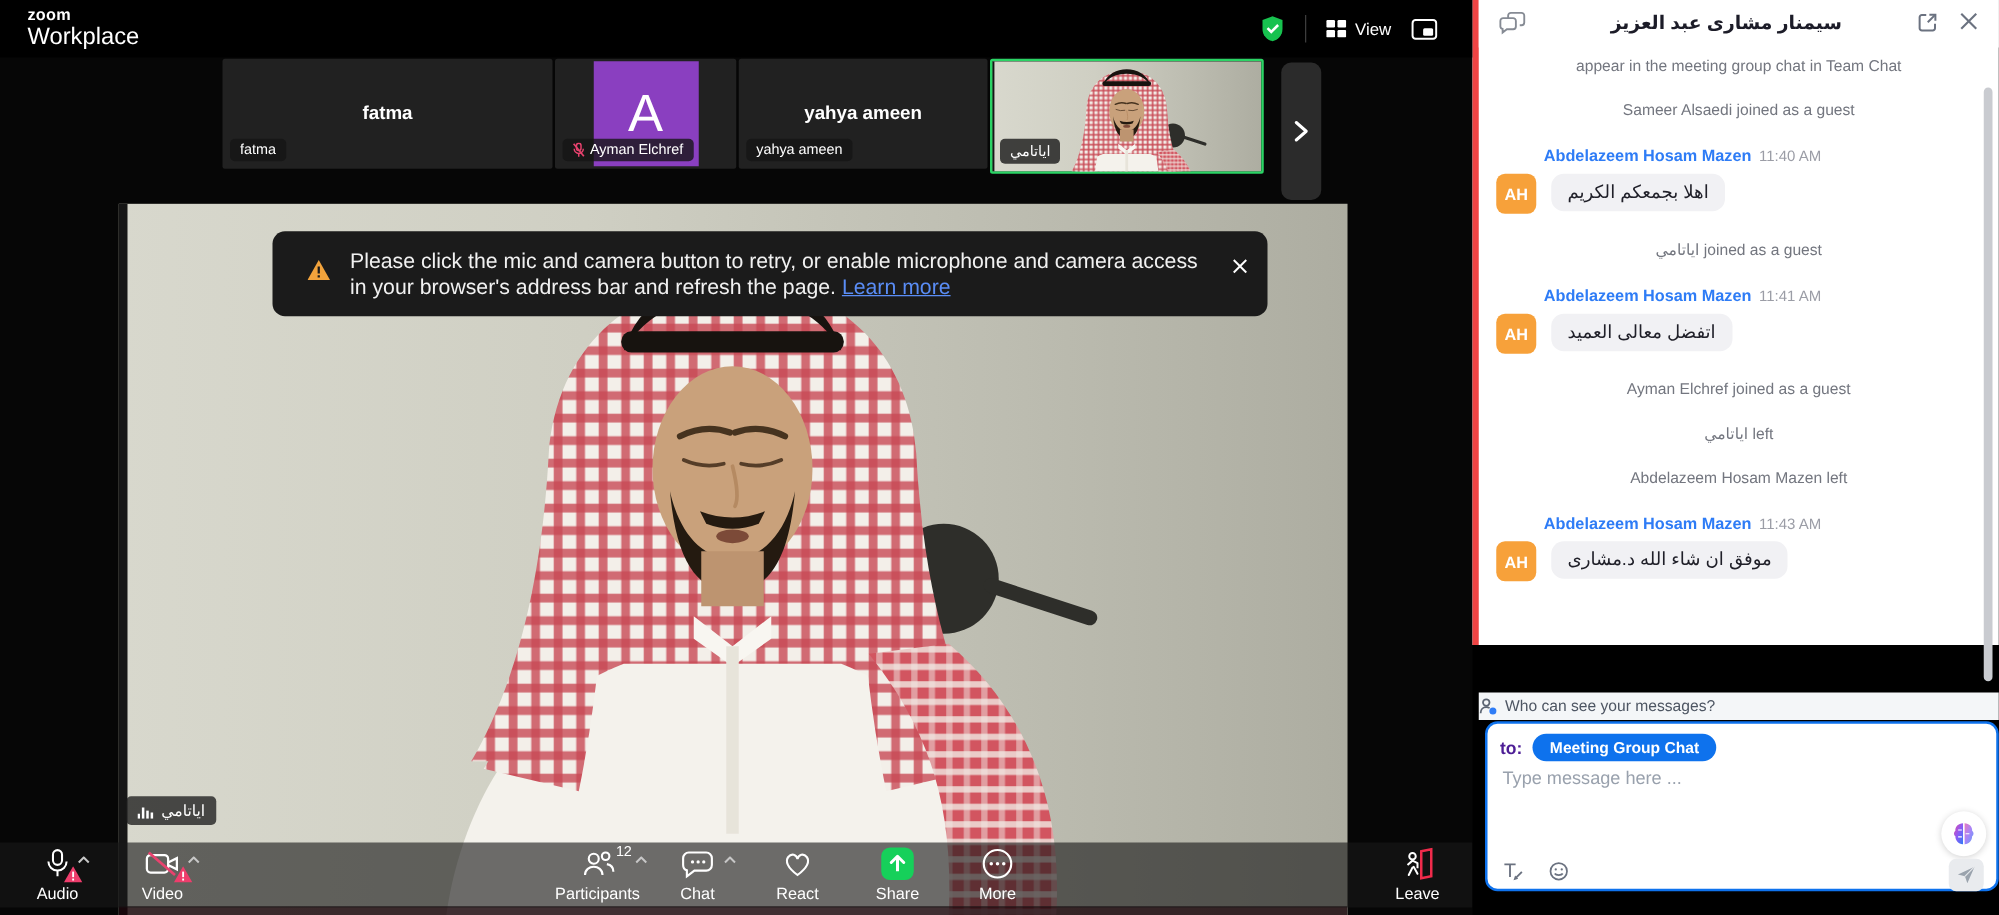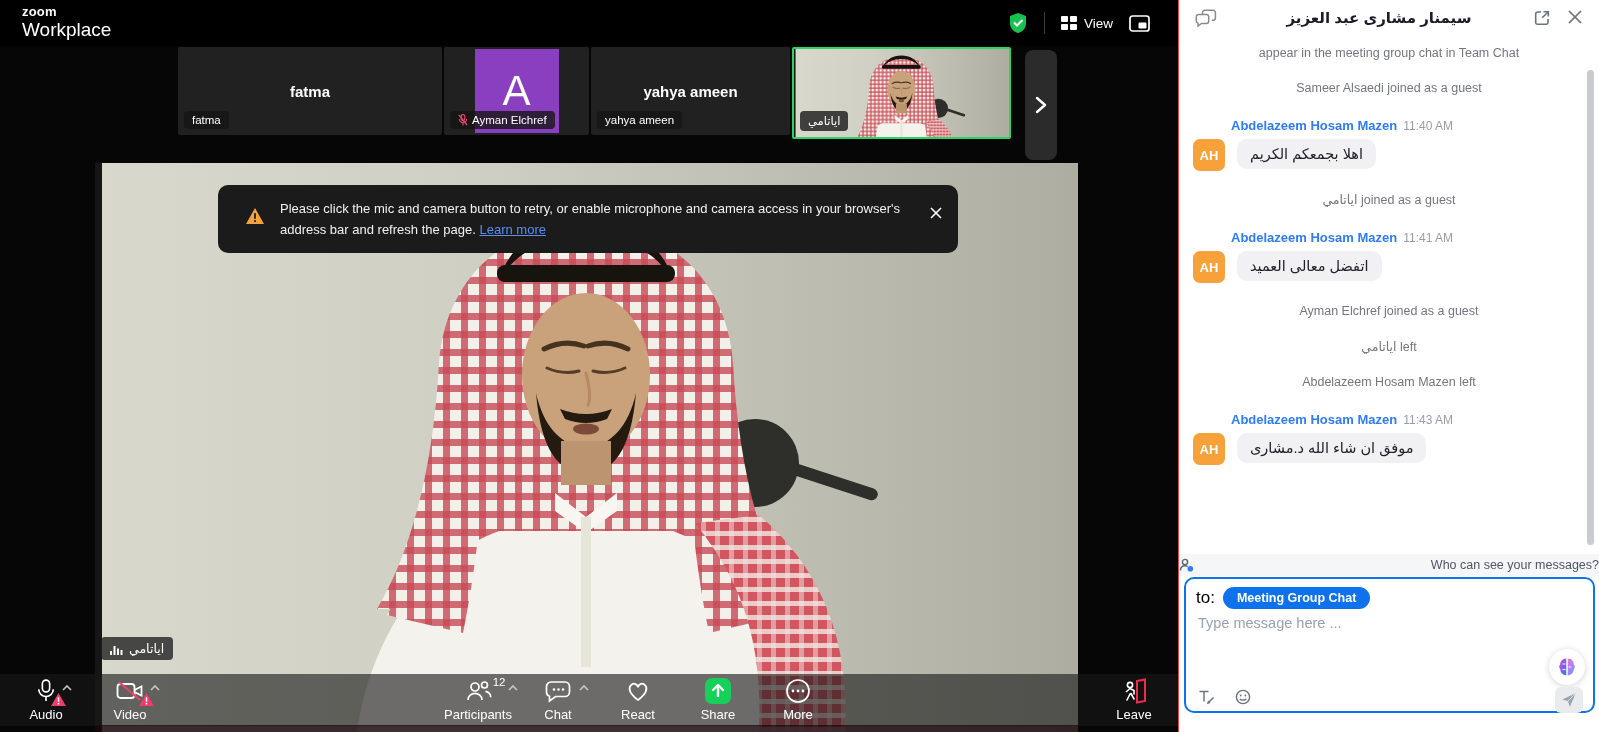--- a/index.html
+++ b/index.html
@@ -24,60 +24,60 @@
   .tile-video{border:2px solid #2BD465;background:#000;}
   .navbtn{position:absolute;left:1025px;top:50px;width:32px;height:110px;background:#2b2b2b;border-radius:8px;
     display:flex;align-items:center;justify-content:center;z-index:25;}
   
   .video-main{position:absolute;left:95px;top:163px;width:983px;height:569px;background:#9a9a8e;overflow:hidden;}
   .video-main svg.scene{position:absolute;left:0;top:0;}
   .speaker-chip{position:absolute;left:6px;bottom:72px;background:rgba(30,30,30,.78);border-radius:4px;
     color:#fff;font-size:12.5px;padding:4px 9px;display:flex;align-items:center;gap:5px;z-index:20;}
   .video-shade{position:absolute;left:0;right:0;bottom:0;height:7px;background:rgba(25,4,8,.82);z-index:22;}
   
-  .banner{position:absolute;left:218px;top:185px;width:740px;background:#1b1b1b;border-radius:10px;
-    padding:13px 44px 13px 62px;box-sizing:border-box;color:#f1f1f1;font-size:13px;line-height:21px;z-index:28;}
+  .banner{position:absolute;left:218px;top:185px;width:796px;background:#1b1b1b;border-radius:10px;
+    padding:13px 44px 13px 62px;box-sizing:border-box;color:#f1f1f1;font-size:17px;line-height:21px;z-index:28;}
   .banner .warn-ic{position:absolute;left:28px;top:23px;}
   .banner a{color:#5A8DF6;text-decoration:underline;cursor:pointer;}
   .banner .bn-close{position:absolute;right:16px;top:22px;cursor:pointer;}
   
   .toolbar{position:absolute;left:0;right:0;bottom:6px;height:52px;background:rgba(24,24,24,.62);z-index:26;}
   .tbtn{position:absolute;top:3px;width:60px;display:flex;flex-direction:column;align-items:center;cursor:pointer;}
   .tbtn .irow{position:relative;height:27px;display:flex;align-items:center;justify-content:center;}
   .tbtn .lbl{color:#fff;font-size:13px;margin-top:3px;white-space:nowrap;}
   .warn-badge{position:absolute;right:-10px;bottom:-2px;}
   .chev{position:absolute;right:-16px;top:8px;}
   .pcount{position:absolute;right:-14px;top:-1px;color:#fff;font-size:11.5px;}
   .center-group{position:absolute;left:638px;top:3px;transform:translateX(-50%);display:flex;}
   .cbtn{position:relative;width:80px;display:flex;flex-direction:column;align-items:center;cursor:pointer;}
   .cbtn .irow{position:relative;height:27px;display:flex;align-items:center;justify-content:center;}
   .cbtn .lbl{color:#fff;font-size:13px;margin-top:3px;white-space:nowrap;}
   .share-sq{width:26px;height:26px;border-radius:7px;background:#16D05A;display:flex;align-items:center;justify-content:center;}
   
-  .chatpanel{position:absolute;left:1178px;top:0;width:421px;height:732px;background:#fff;border-left:1px solid #ef4444;box-sizing:border-box;padding-left:16px;}
+  .chatpanel{position:absolute;left:1178px;top:0;width:421px;height:516px;background:#fff;border-left:5px solid #ef4444;box-sizing:border-box;padding-left:16px;}
   .chat-header{position:absolute;left:0;top:0;right:0;height:38px;background:#fff;}
   .chat-title{position:absolute;left:60px;right:80px;top:9px;text-align:center;font-size:15px;font-weight:700;color:#1c1c28;direction:rtl;}
   .hdr-ic{position:absolute;top:9px;cursor:pointer;}
   .messages{position:absolute;left:0;top:38px;width:100%;height:512px;padding:0 14px;box-sizing:border-box;overflow:hidden;}
   .msg-sys{margin:21px 0;text-align:center;font-size:12.5px;color:#73767F;}
   .msg-sys.first{margin-top:8px;}
   .msg-user{margin:14px 0 18px;}
   .msg-head{margin:0 0 5px 38px;}
   .msg-name{font-size:13px;font-weight:700;color:#2E7CF6;}
   .msg-time{font-size:12px;color:#9B9DA6;margin-left:6px;}
   .msg-row{display:flex;gap:12px;align-items:flex-start;}
   .avatar{width:32px;height:32px;border-radius:7px;background:#F7A13A;color:#fff;font-weight:700;font-size:13px;
     display:flex;align-items:center;justify-content:center;flex:none;}
   .bubble{background:#F1F1F4;border-radius:10px;padding:7px 13px;font-size:14.5px;color:#202029;direction:rtl;}
   .scroll-thumb{position:absolute;right:5px;top:70px;width:7px;height:475px;background:#C9CBD0;border-radius:4px;cursor:pointer;}
   .notice{position:absolute;left:0;right:0;top:554px;height:22px;background:#F4F6F8;display:flex;align-items:center;
-    justify-content:space-between;gap:6px;font-size:12.5px;color:#4E5663;cursor:pointer;}
+    justify-content:flex-start;gap:6px;font-size:12.5px;color:#4E5663;cursor:pointer;}
   .composer{position:absolute;left:5px;top:577px;width:407px;height:132px;border:2px solid #0E72ED;border-radius:10px;background:#fff;}
   .to-row{position:absolute;left:10px;top:8px;display:flex;align-items:center;gap:8px;}
-  .to-lbl{font-size:17px;font-weight:400;color:#000000;}
+  .to-lbl{font-size:14px;font-weight:700;color:#4c1d95;}
   .pill{background:#0E72ED;color:#fff;font-size:12.5px;font-weight:700;border-radius:12px;padding:4px 14px;cursor:pointer;}
   .type-ph{position:absolute;left:12px;top:36px;font-size:14.5px;color:#99A1AD;cursor:text;right:10px;height:58px;}
   .comp-icons{position:absolute;left:12px;top:110px;display:flex;gap:20px;}
   .ai-btn{position:absolute;right:8px;top:70px;width:36px;height:36px;border-radius:50%;background:#fff;
     box-shadow:0 1px 6px rgba(0,0,0,.18);display:flex;align-items:center;justify-content:center;cursor:pointer;}
   .send-btn{position:absolute;right:10px;top:108px;width:28px;height:26px;border-radius:6px;background:#E9EBEE;
     display:flex;align-items:center;justify-content:center;cursor:pointer;}
   svg{display:block;}
 </style>
 </head>

